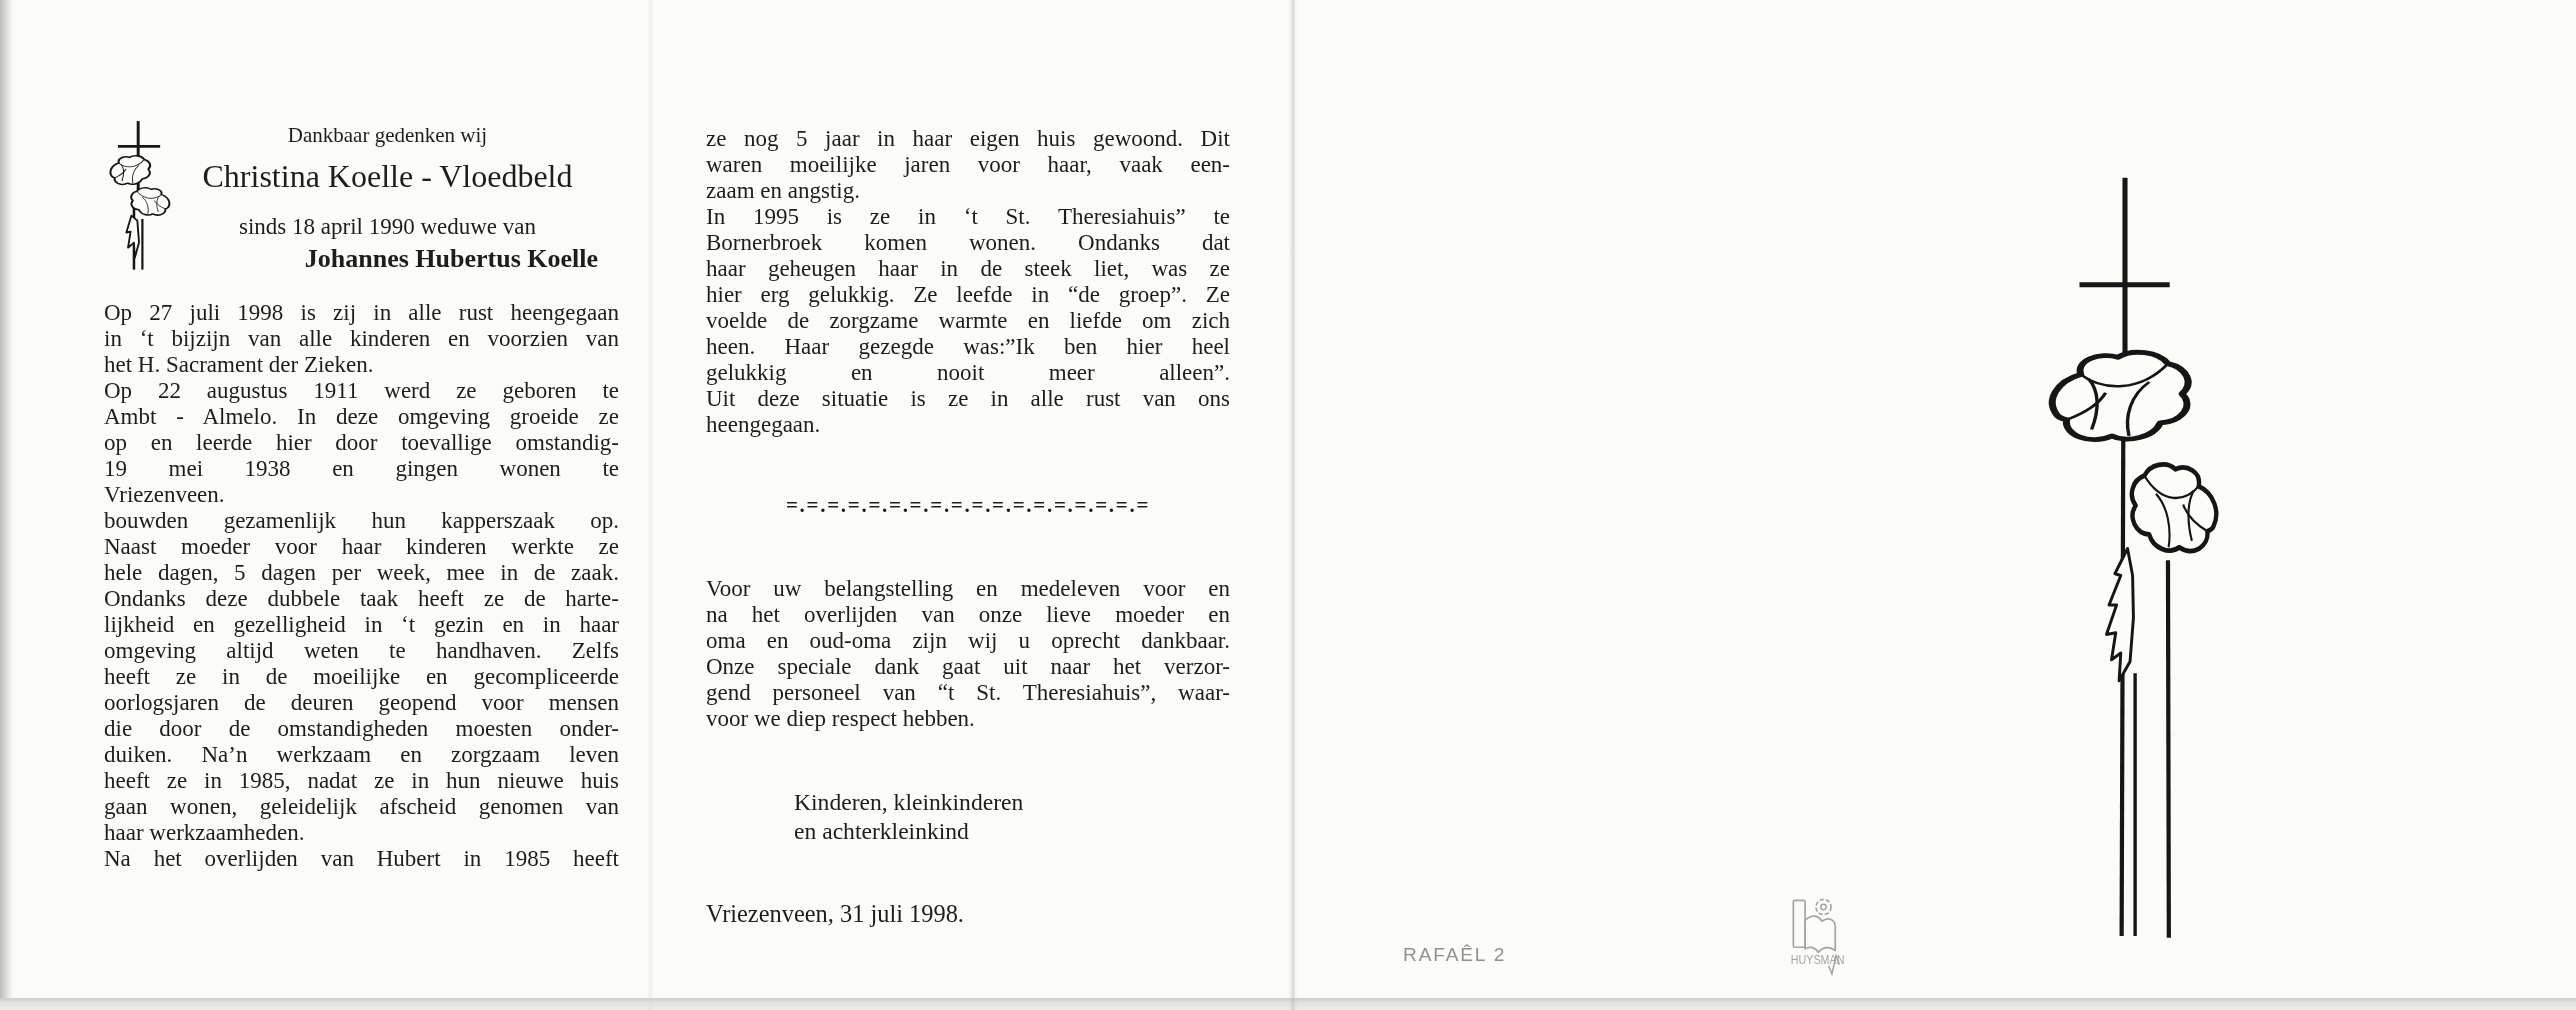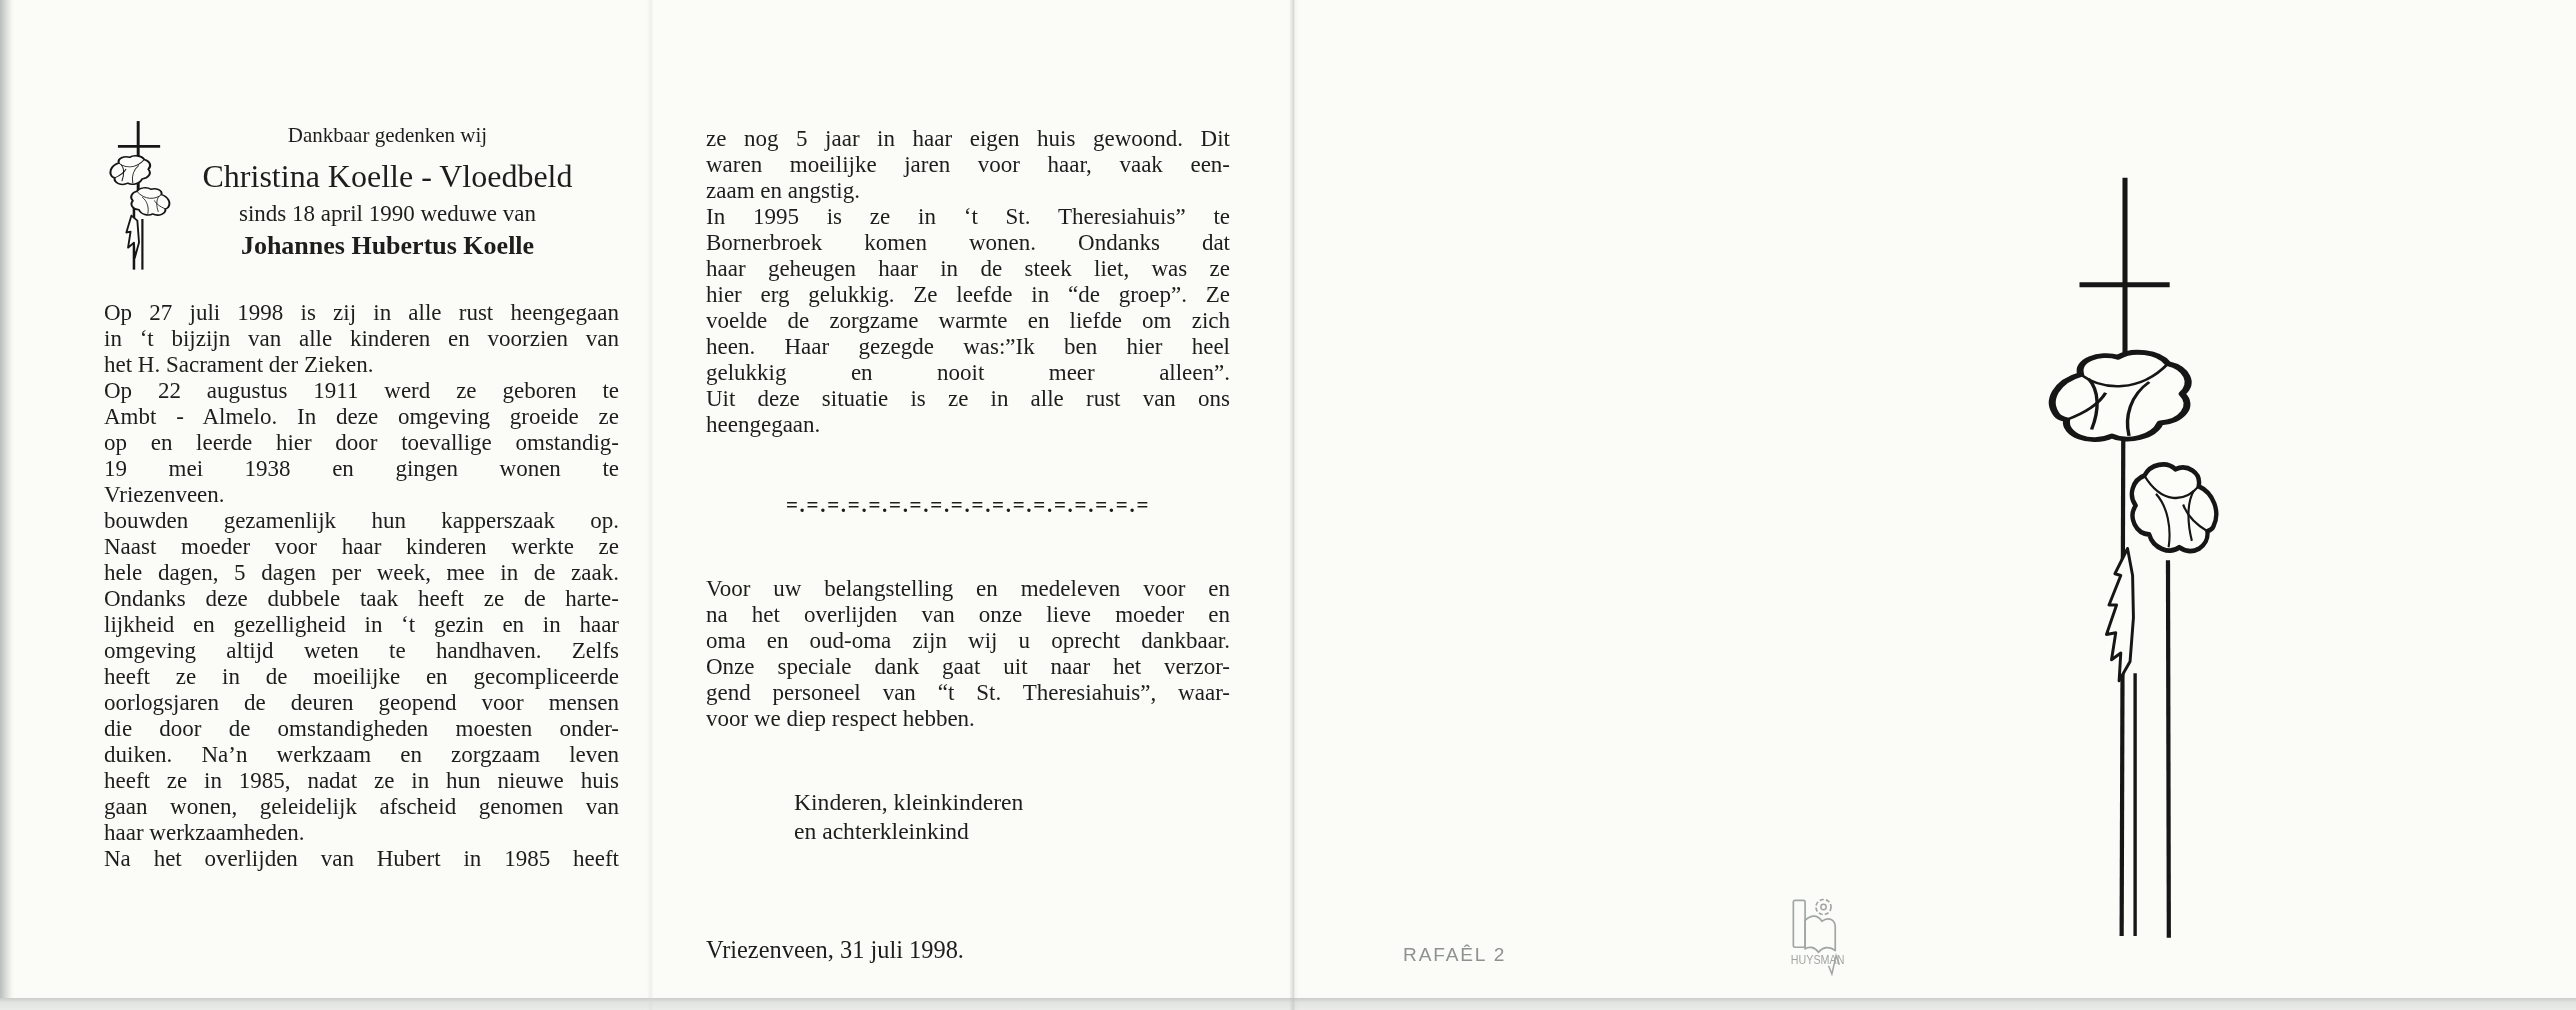--- a/index.html
+++ b/index.html
@@ -15,37 +15,37 @@
   .edge-bottom{position:absolute;left:0;bottom:0;width:100%;height:12.6px;
     background:linear-gradient(180deg,#c9ccc9 0%,#e2e4e1 35%,#ecedea 100%);}
   .fold-center{position:absolute;top:0;left:1289px;width:10px;height:100%;
     background:linear-gradient(90deg,rgba(187,190,186,0) 0%,rgba(187,190,186,.55) 45%,rgba(187,190,186,.12) 60%,rgba(255,255,255,0) 100%);}
   .fold-inner{position:absolute;top:0;left:647px;width:6.7px;height:100%;
     background:linear-gradient(90deg,rgba(212,214,208,0) 0%,rgba(214,216,210,.32) 50%,rgba(212,214,208,0) 100%);}
 
   
   .header{position:absolute;left:177px;top:123px;width:421px;text-align:center;}
   .h-intro{font-size:21px;margin-bottom:10px;}
-  .h-name{font-size:32px;margin-bottom:6px;white-space:nowrap;}
+  .h-name{font-size:32px;margin-bottom:19px;white-space:nowrap;}
   .h-widow{font-size:23px;margin-bottom:4.2px;white-space:nowrap;}
-  .h-husband{font-size:26px;font-weight:700;white-space:nowrap;}
+  .h-husband{font-size:26px;font-weight:700;white-space:nowrap;text-align:right;}
 
   
   .col{position:absolute;font-size:23px;line-height:26px;}
   .col-left{left:104px;top:300px;width:515px;}
   .col-right{left:706px;top:126px;width:524px;}
   .thanks{left:706px;top:576px;width:524px;}
   .tline{text-align:justify;text-align-last:justify;white-space:normal;}
   .tline.end{text-align-last:left;}
 
   .divider{position:absolute;left:706px;top:493px;width:524px;text-align:center;
     font-size:21px;font-weight:700;letter-spacing:1.7px;}
 
   .signature{position:absolute;left:794px;top:788px;font-size:23.6px;line-height:29px;}
-  .dateline{position:absolute;left:706px;top:936px;font-size:24.4px;}
+  .dateline{position:absolute;left:706px;top:900px;font-size:24.4px;}
 
   .rafael{position:absolute;left:1403px;top:945px;
     font-family:"Liberation Sans",sans-serif;font-size:17.7px;letter-spacing:1.7px;
     color:#8d918f;transform:scaleX(1.08);transform-origin:left top;}
 
   .emblem{position:absolute;left:106px;top:116px;width:88px;height:157px;}
   .big-illustration{position:absolute;left:2028px;top:171px;width:253px;height:771px;}
   .huysman{position:absolute;left:1790px;top:895px;width:62px;height:81px;}
   .huysman text{font-family:"Liberation Sans",sans-serif;}
 </style>

